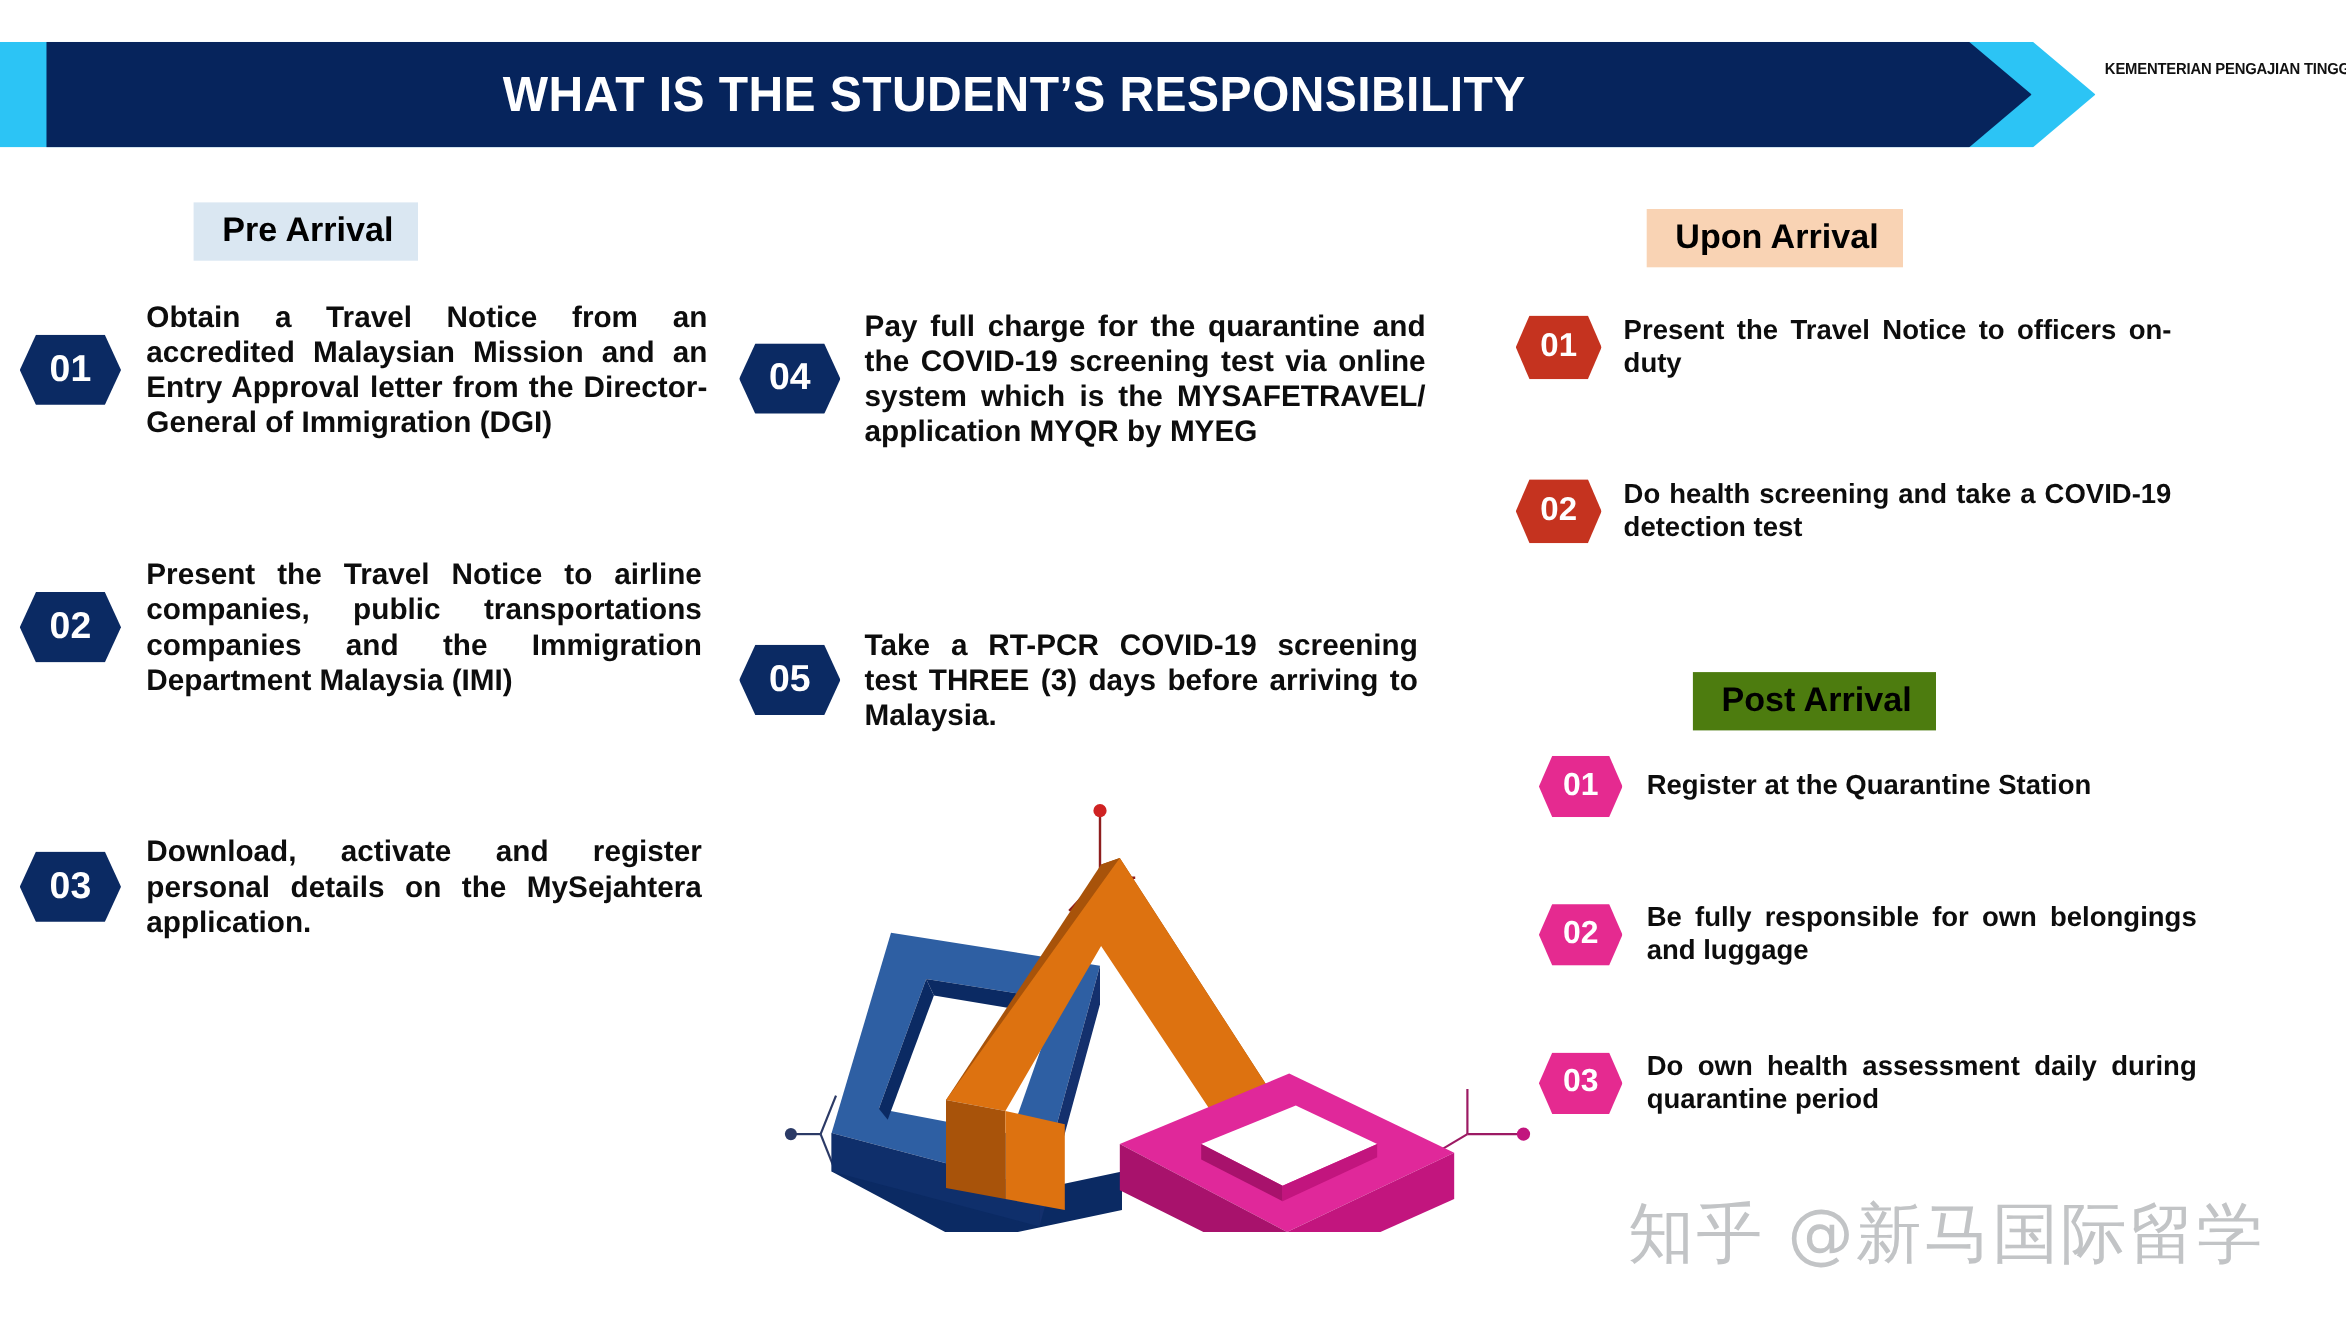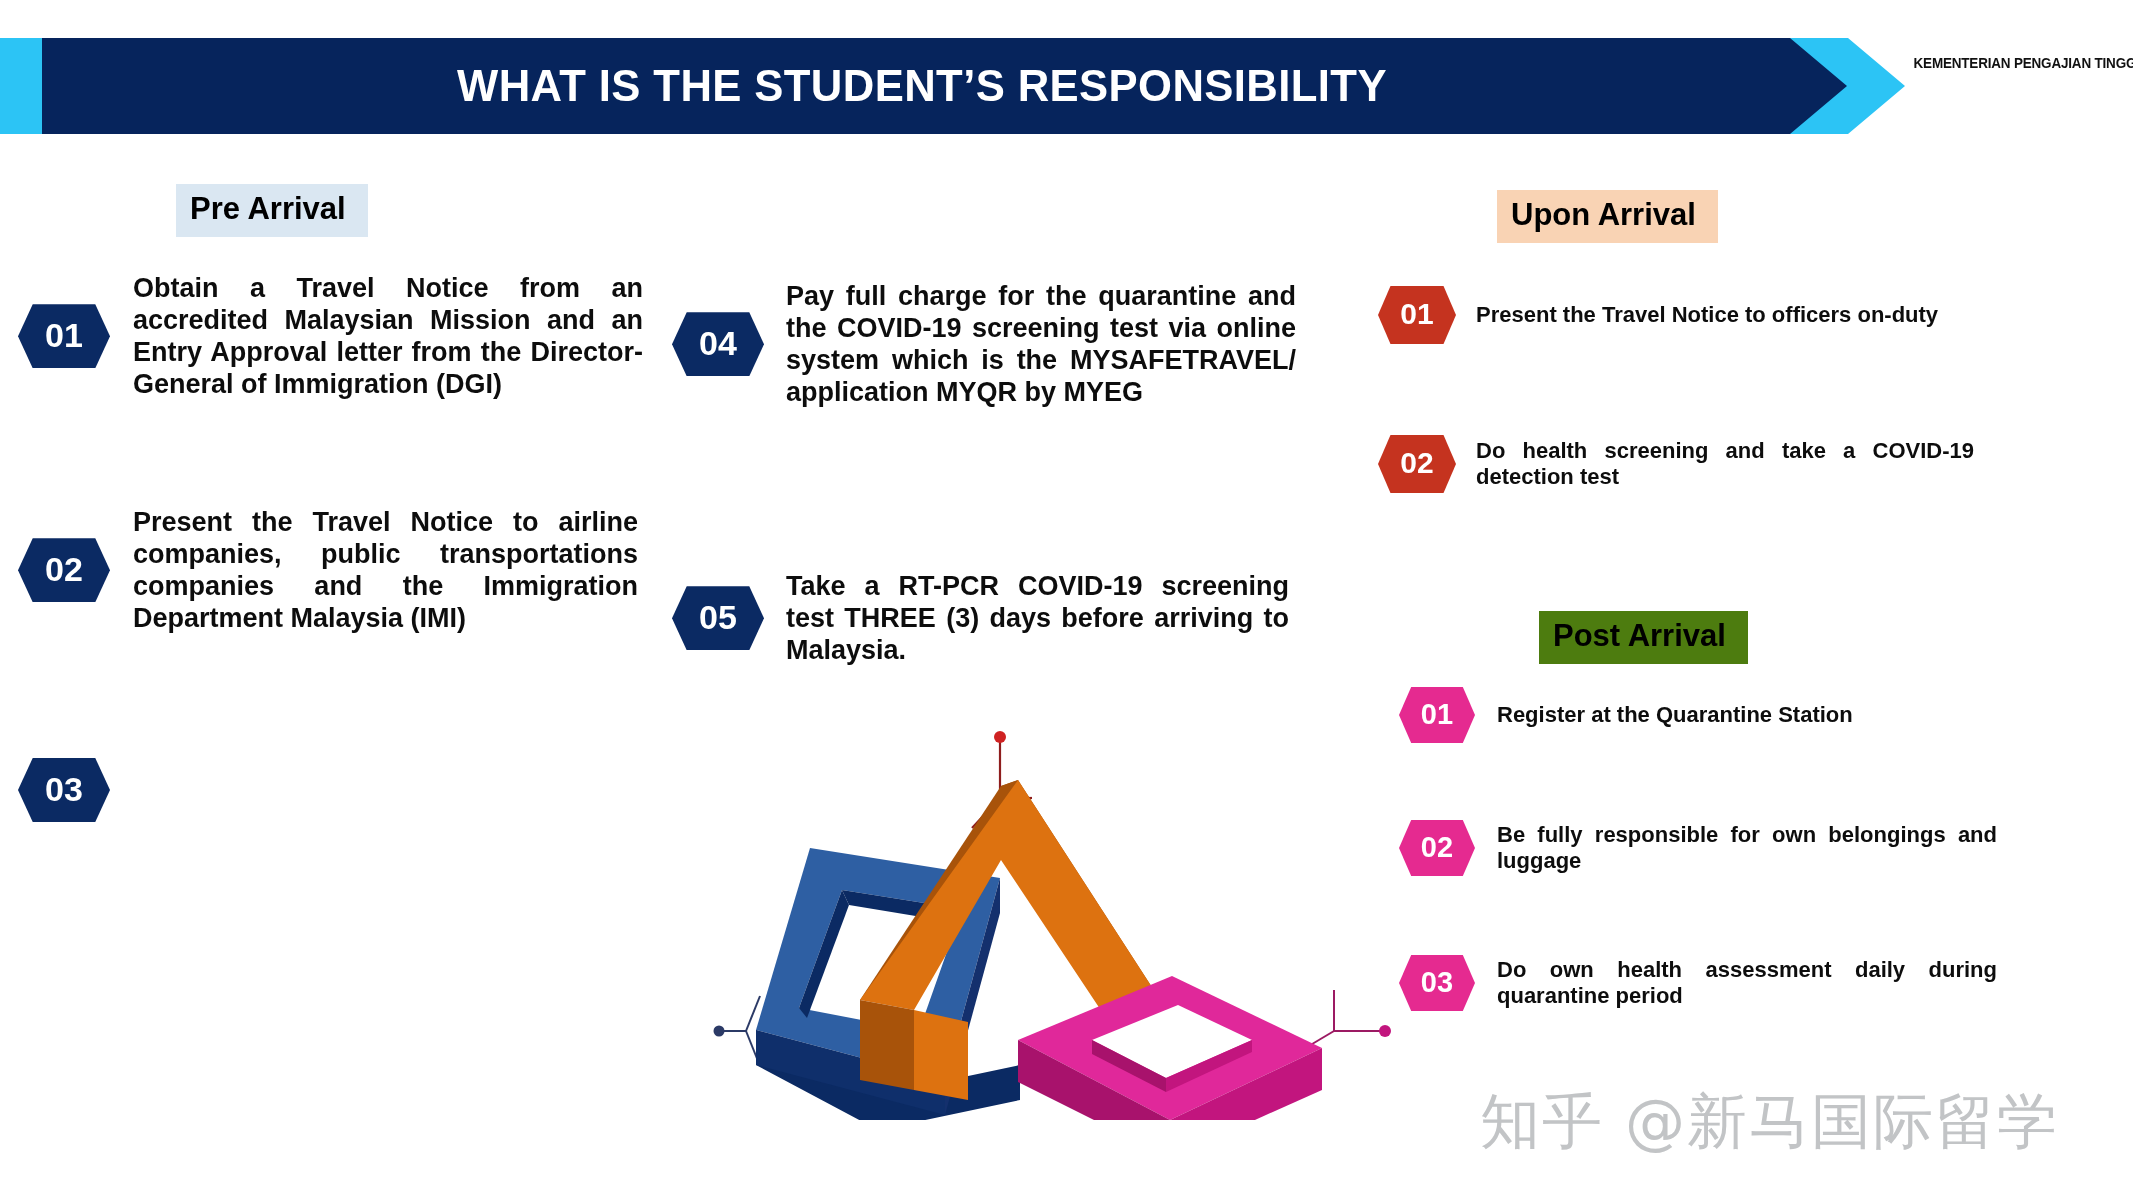--- a/index.html
+++ b/index.html
@@ -87,21 +87,21 @@
 
   
   .section-chip {
     position: absolute;
     display: flex;
     align-items: center;
     justify-content: center;
     font-size: 31px;
     font-weight: bold;
     color: #000000;
-    padding: 7px 22px 10px 14px;
+    padding: 7px 22px 10px 26px;
     white-space: nowrap;
   }
   #chip-pre  { left: 176px;  top: 184px; background: #dae7f2; }
   #chip-upon { left: 1497px; top: 190px; background: #f9d3b4; }
   #chip-post { left: 1539px; top: 611px; background: #4d7c0f; }
 
   
   .item {
     position: absolute;
     display: flex;
@@ -142,21 +142,21 @@
   }
 
   .item-text {
     color: #0d0d0d;
     font-weight: bold;
     text-align: justify;
     text-align-last: left;
     line-height: 1.19;
   }
   .text-lg { font-size: 27px; }
-  .text-md { font-size: 22px; }
+  .text-md { font-size: 25px; }
 
   
   #item-p1 { left: 18px;  top: 272px; width: 660px; }
   #item-p1 .item-text { width: 510px; margin-left: 23px; }
   #item-p2 { left: 18px;  top: 506px; width: 660px; }
   #item-p2 .item-text { width: 505px; margin-left: 23px; }
   #item-p3 { left: 18px;  top: 758px; width: 660px; }
   #item-p3 .item-text { width: 505px; margin-left: 23px; }
 
   
@@ -263,20 +263,21 @@
     <div class="badge badge-lg hex-navy">
         <span>02</span>
       </div>
     <div class="item-text text-lg">Present the Travel Notice to airline companies, public transportations companies and the Immigration Department Malaysia (IMI)</div>
   </div>
 
   <div class="item" id="item-p3">
     <div class="badge badge-lg hex-navy">
         <span>03</span>
       </div>
+    <div class="item-text text-lg">Download, activate and register personal details on the MySejahtera application.</div>
   </div>
 
   <div class="item" id="item-p4">
     <div class="badge badge-lg hex-navy">
         <span>04</span>
       </div>
     <div class="item-text text-lg">Pay full charge for the quarantine and the COVID-19 screening test via online system which is the MYSAFETRAVEL/ application MYQR by MYEG</div>
   </div>
 
   <div class="item" id="item-p5">

